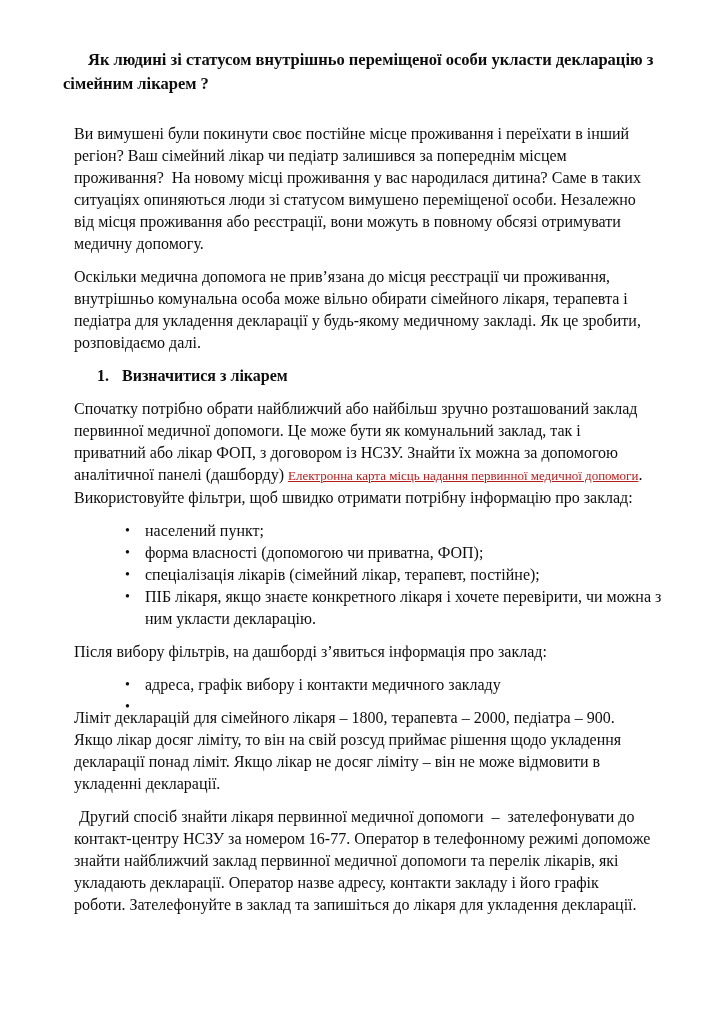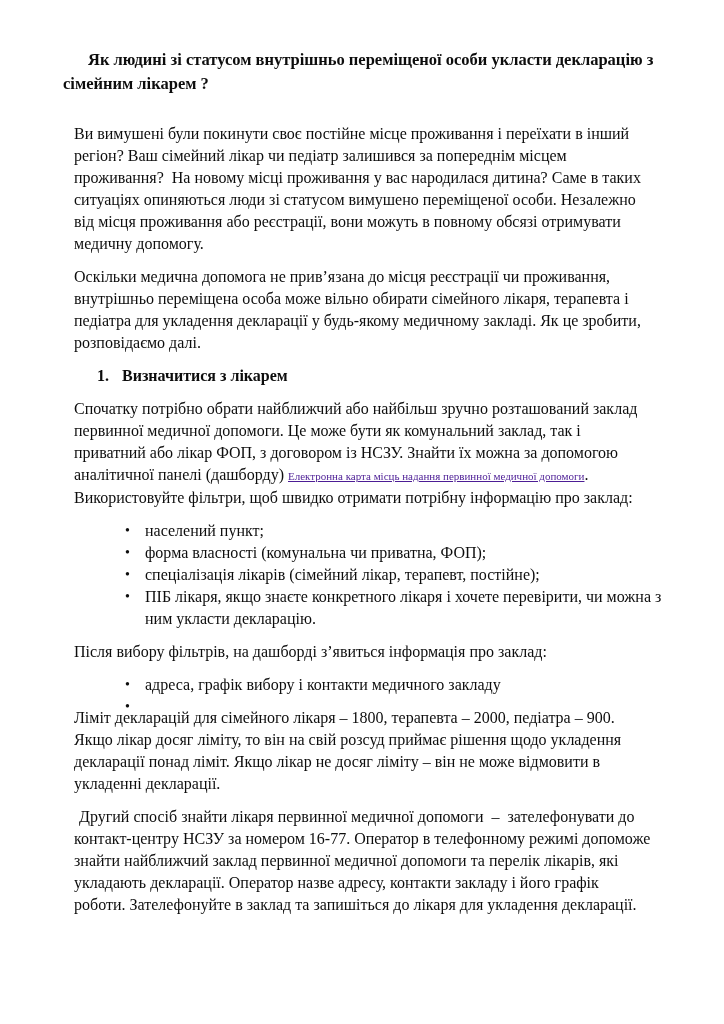--- a/index.html
+++ b/index.html
@@ -56,51 +56,51 @@
     left: 0;
     top: 0;
     font-size: 14px;
   }
   .list-filters { margin-bottom: 10px; }
   .list-info    { margin-bottom: 18px; }
   .par-after-filters { margin-bottom: 0; }
   .par-limits   { margin-bottom: 0; }
   .par-second-method { margin-bottom: 0; text-indent: 5px; }
   a.doc-link {
-    color: #4c1d95;
+    color: #b91c1c;
     text-decoration: underline;
-    font-size: 11px;
+    font-size: 13px;
     cursor: pointer;
   }
 </style>
 </head>
 <body>
 
 <div class="page">
 
   <h1 class="doc-title">Як людині зі статусом внутрішньо переміщеної особи укласти декларацію з сімейним лікарем ?</h1>
 
   <p class="doc-par par-intro">Ви вимушені були покинути своє постійне місце проживання і переїхати в інший регіон? Ваш сімейний лікар чи педіатр залишився за попереднім місцем проживання?&nbsp; На новому місці проживання у вас народилася дитина? Саме в таких ситуаціях опиняються люди зі статусом вимушено переміщеної особи. Незалежно від місця проживання або реєстрації, вони можуть в повному обсязі отримувати медичну допомогу.</p>
 
-  <p class="doc-par par-choose">Оскільки медична допомога не прив’язана до місця реєстрації чи проживання, внутрішньо переміщена особа може вільно обирати сімейного лікаря, терапевта і педіатра для укладення декларації у будь-якому медичному закладі. Як це зробити, розповідаємо далі.</p>
+  <p class="doc-par par-choose">Оскільки медична допомога не прив’язана до місця реєстрації чи проживання, внутрішньо комунальна особа може вільно обирати сімейного лікаря, терапевта і педіатра для укладення декларації у будь-якому медичному закладі. Як це зробити, розповідаємо далі.</p>
 
   <h2 class="sec-heading" style="font-size:16px; line-height:22px;">
     <span class="sec-num">1.</span><span>Визначитися з лікарем</span>
   </h2>
 
   <p class="doc-par par-find"><span>Спочатку потрібно обрати найближчий або найбільш зручно розташований заклад первинної медичної допомоги. Це може бути як комунальний заклад, так і приватний або лікар ФОП, з договором із НСЗУ. Знайти їх можна за допомогою аналітичної панелі (дашборду) </span><a class="doc-link">Електронна карта місць надання первинної медичної допомоги</a><span>. Використовуйте фільтри, щоб швидко отримати потрібну інформацію про заклад:</span></p>
 
   <ul class="doc-list list-filters">
     <li>
       <span class="bullet-dot">•</span>
       <span>населений пункт;</span>
     </li>
     <li>
       <span class="bullet-dot">•</span>
-      <span>форма власності (комунальна чи приватна, ФОП);</span>
+      <span>форма власності (допомогою чи приватна, ФОП);</span>
     </li>
     <li>
       <span class="bullet-dot">•</span>
       <span>спеціалізація лікарів (сімейний лікар, терапевт, постійне);</span>
     </li>
     <li>
       <span class="bullet-dot">•</span>
       <span>ПІБ лікаря, якщо знаєте конкретного лікаря і хочете перевірити, чи можна з ним укласти декларацію.</span>
     </li>
   </ul>

